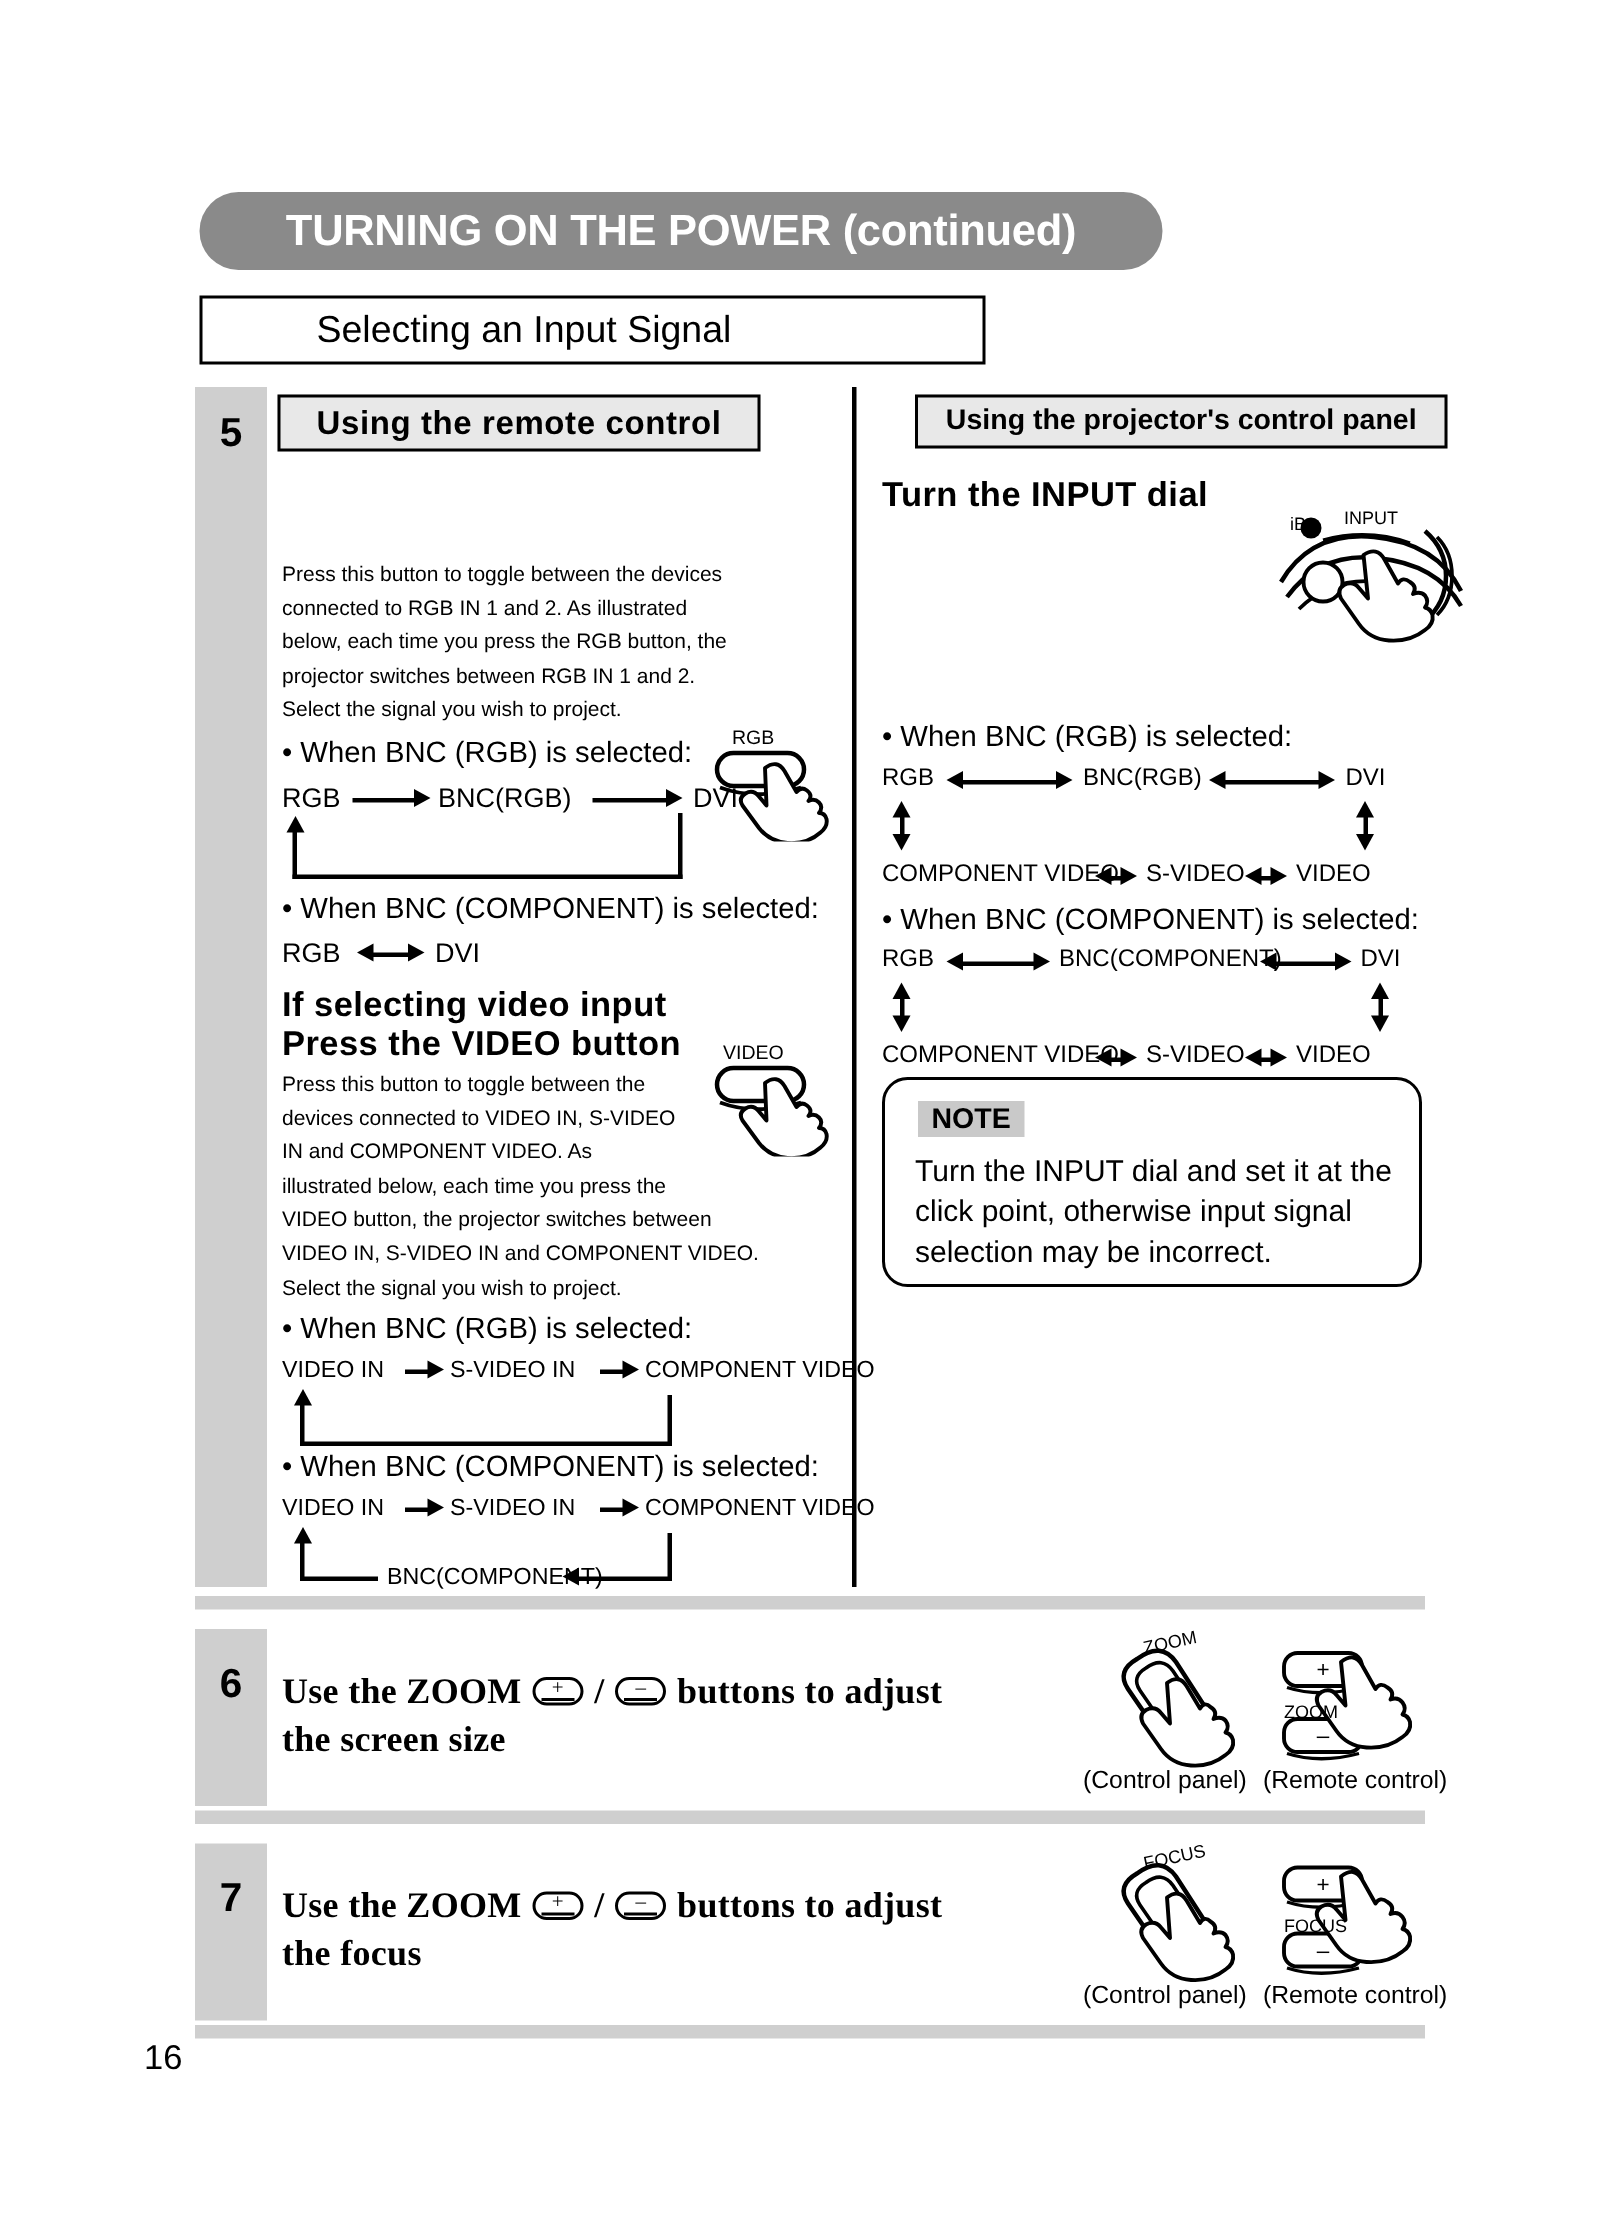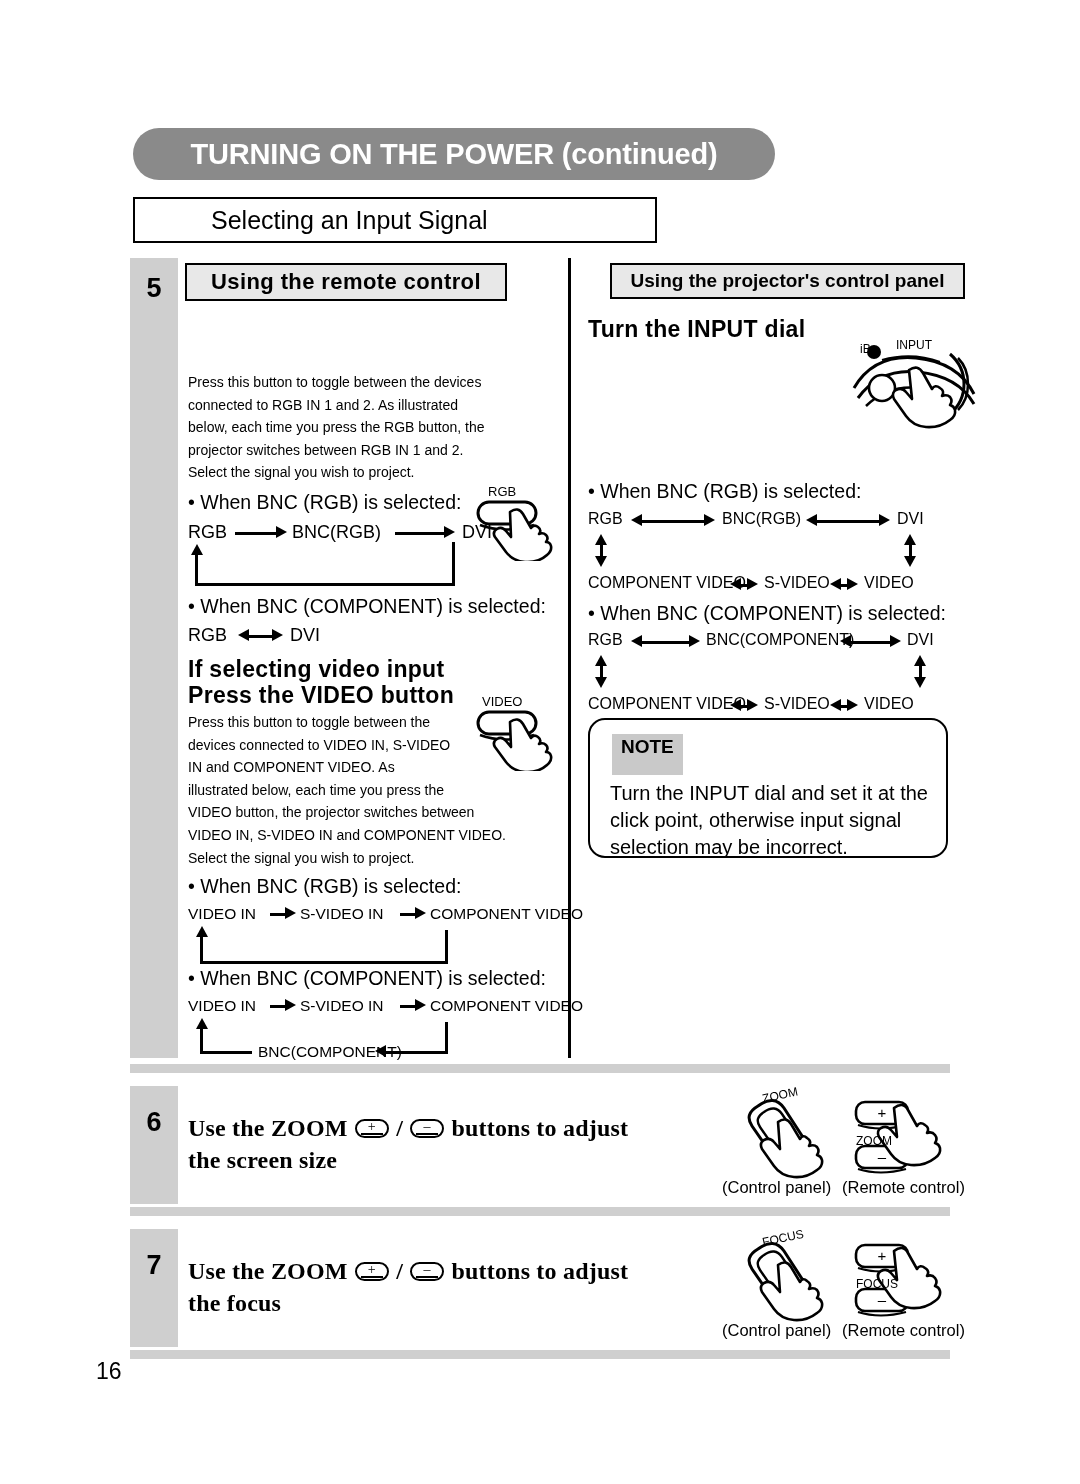--- a/index.html
+++ b/index.html
@@ -193,33 +193,32 @@
     height: 140px;
     border: 2px solid #000;
     border-radius: 17px;
     box-sizing: border-box;
   }
   #note-badge {
     position: absolute;
     left: 22px;
     top: 14px;
     background: #c9c9c9;
-    padding: 2px 9px 17px 9px;
+    padding: 2px 9px 0 9px;
     font-weight: bold;
     font-size: 19px;
   }
   #note-text {
     position: absolute;
     left: 20px;
     top: 48px;
     width: 330px;
     font-size: 20px;
     line-height: 27px;
     white-space: pre-line;
-    margin-top: 12px;
   }
 
   
   #step6 { left: 130px; top: 1086px; width: 820px; height: 118px; }
   #step6 .step-num-bar { height: 118px; }
   #step6 .step-num { top: 16px; }
   #step7 { left: 130px; top: 1229px; width: 820px; height: 118px; }
   #step7 .step-num-bar { height: 118px; }
   #step7 .step-num { top: 16px; }
 

